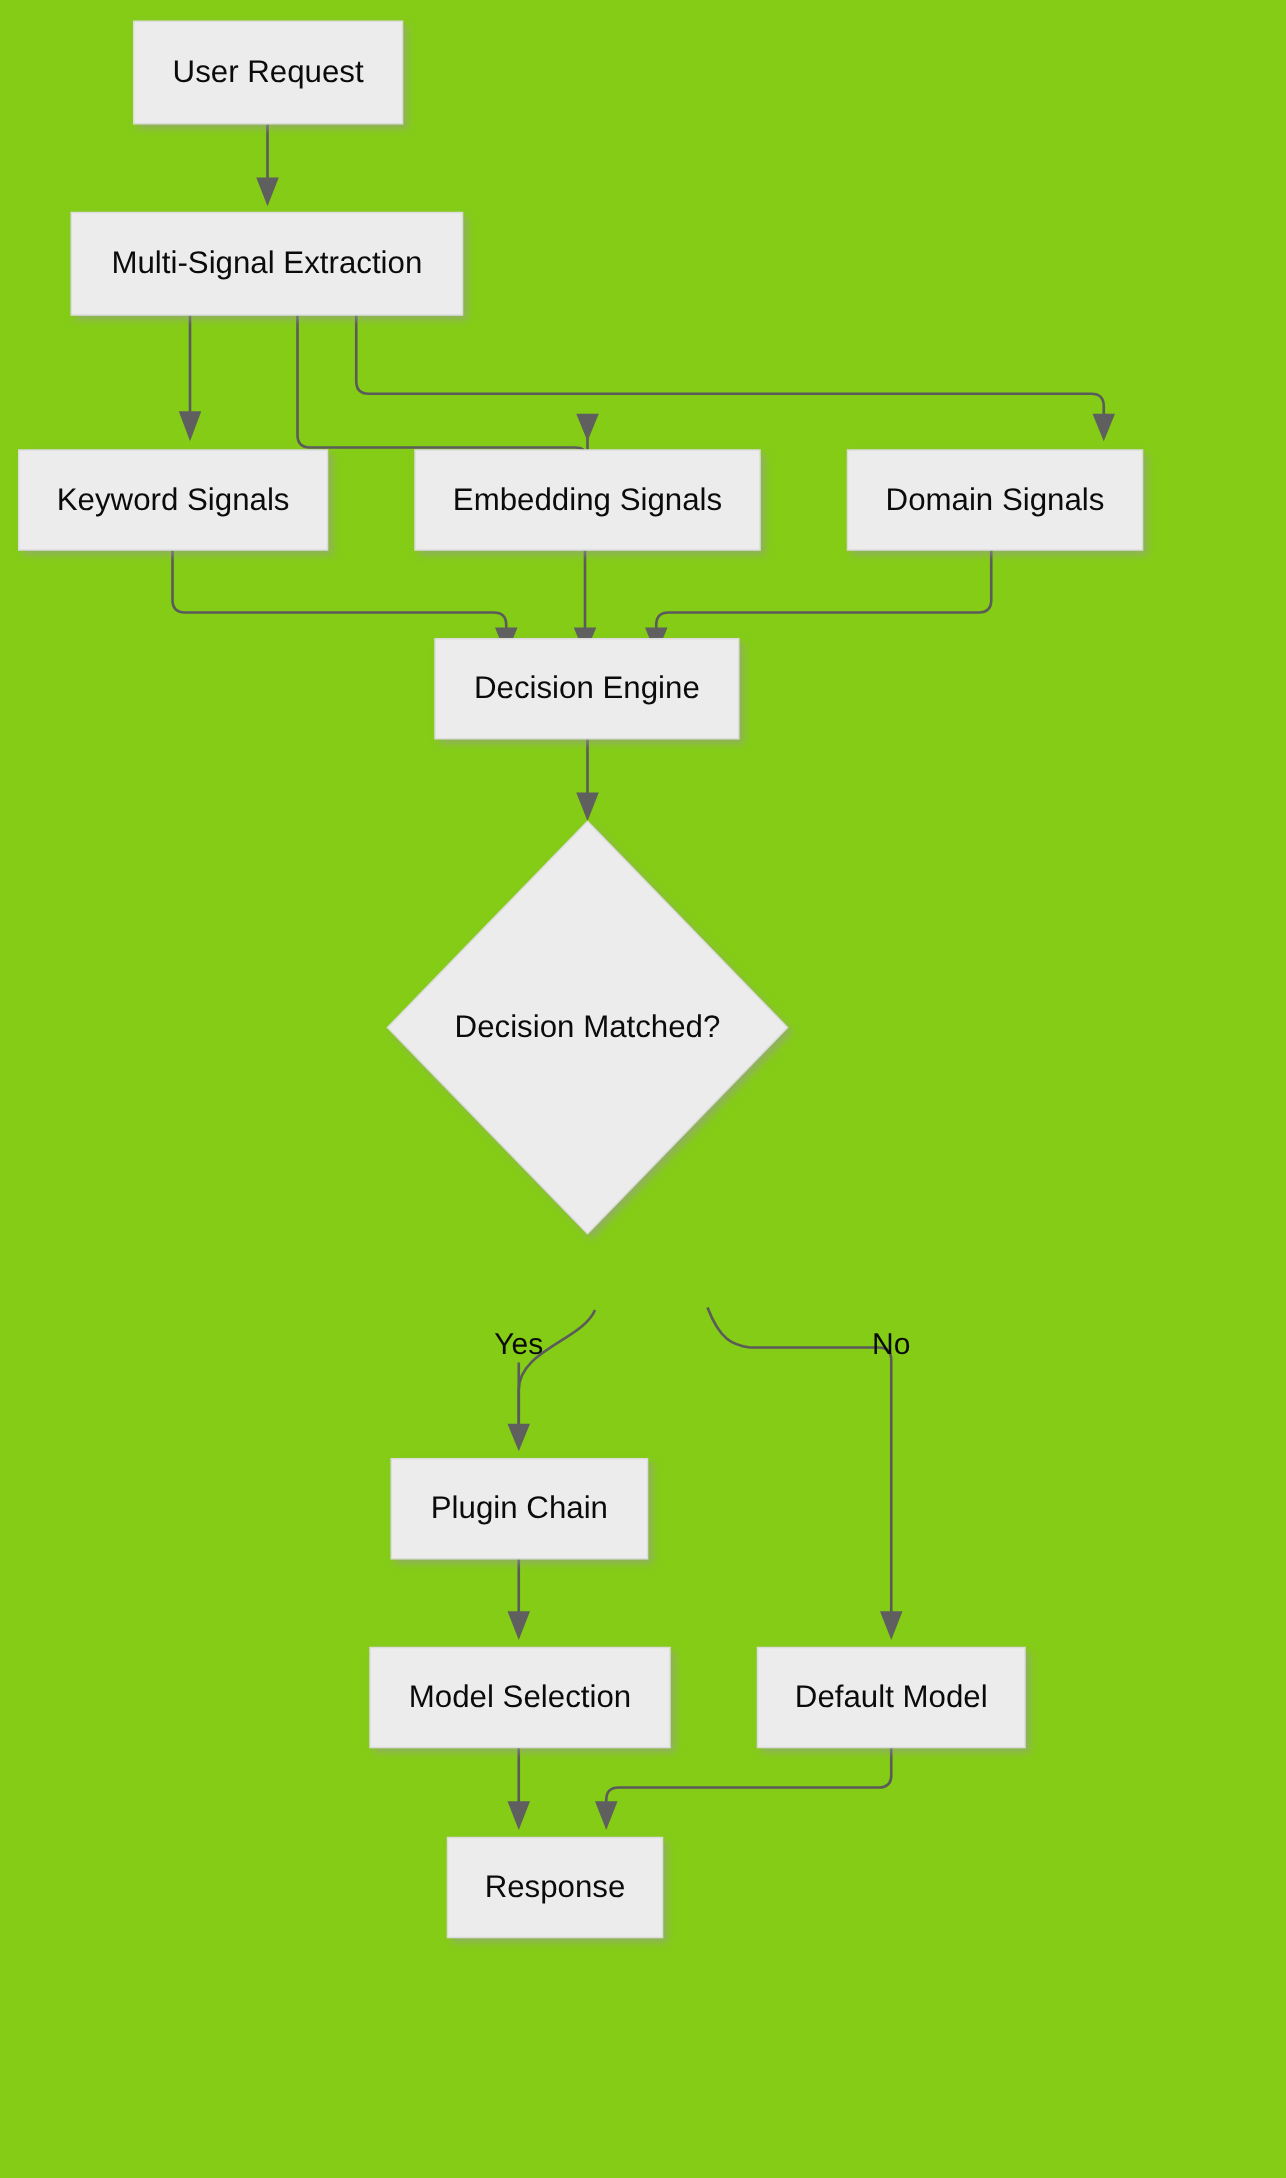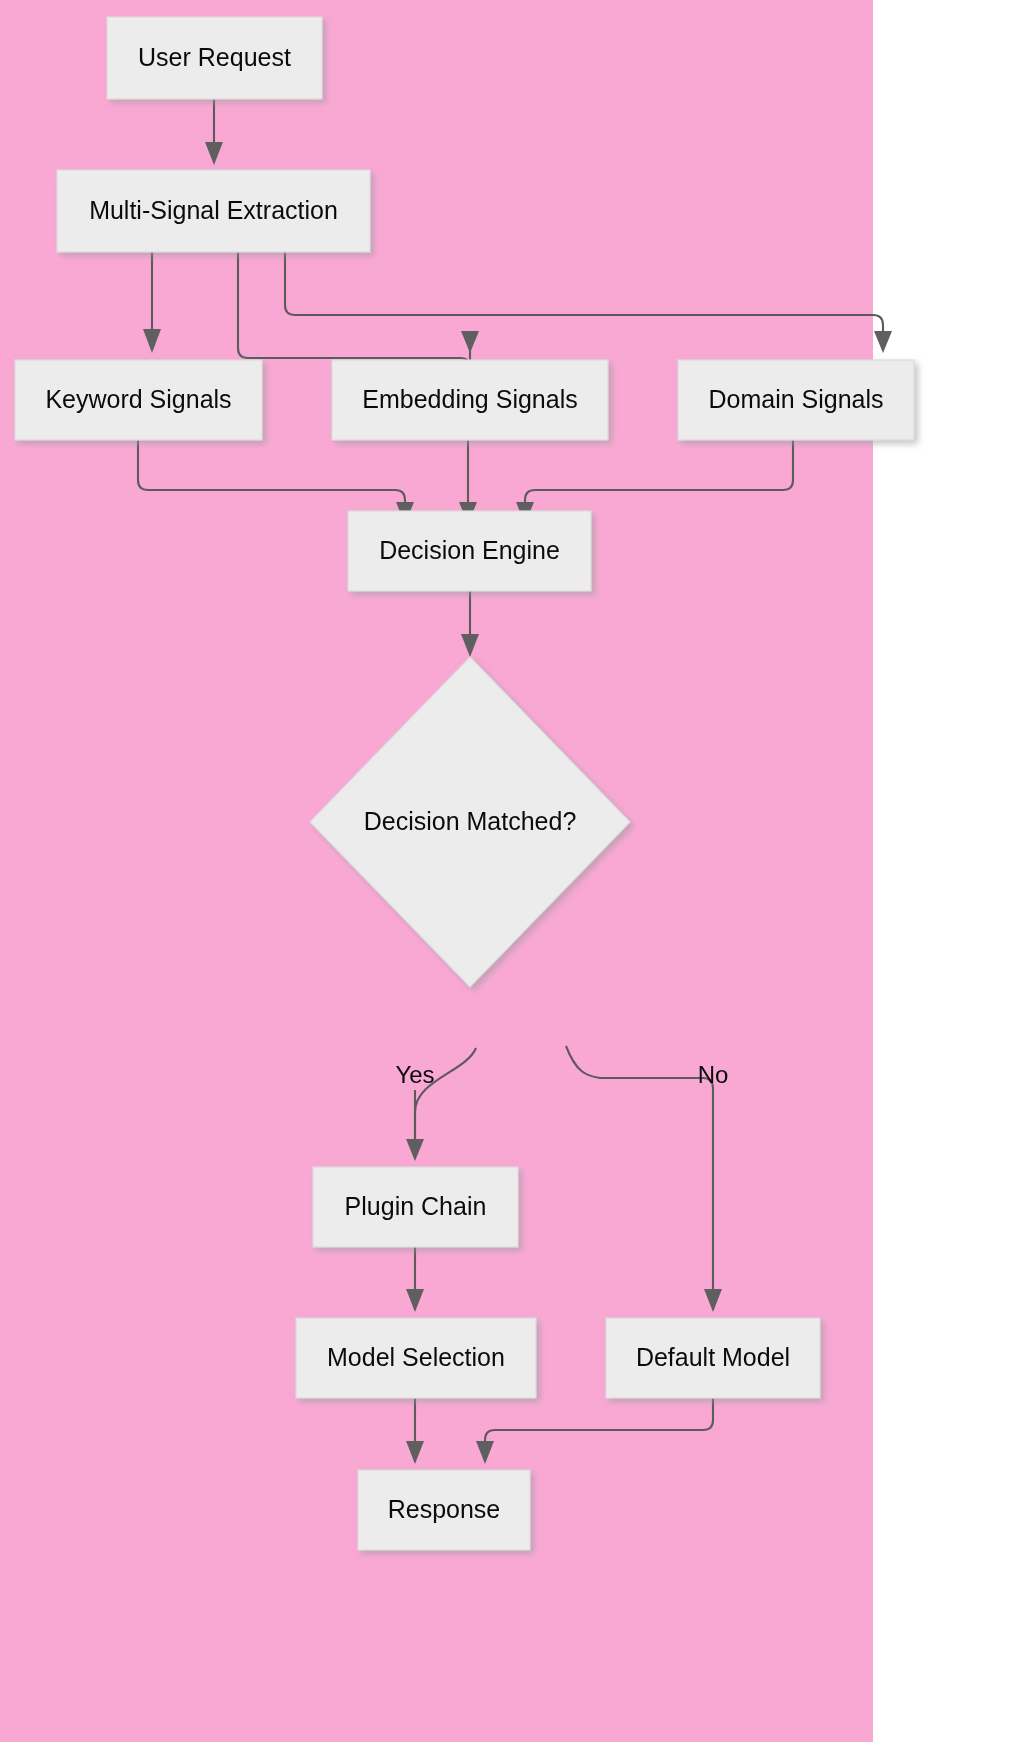--- a/index.html
+++ b/index.html
@@ -8,23 +8,23 @@
     background: #ffffff;
   }
   body {
     width: 1029px;
     height: 1742px;
     font-family: "Liberation Sans", sans-serif;
     overflow: hidden;
   }
   #flowchart-root {
     position: relative;
-    width: 873px;
+    width: 1029px;
     height: 1742px;
-    background: #f9a8d4;
+    background: #84cc16;
   }
   svg.diagram {
     display: block;
     width: 1029px;
     height: 1742px;
   }
   .node-shape {
     fill: #ececec;
     stroke: #dcdcdc;
     stroke-width: 1.2px;

